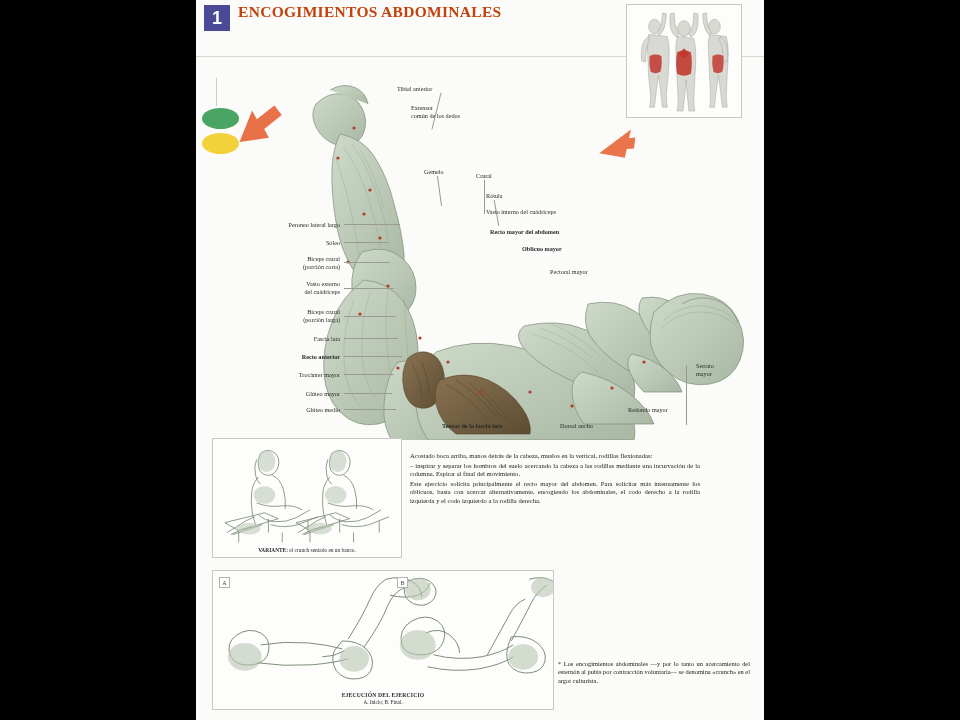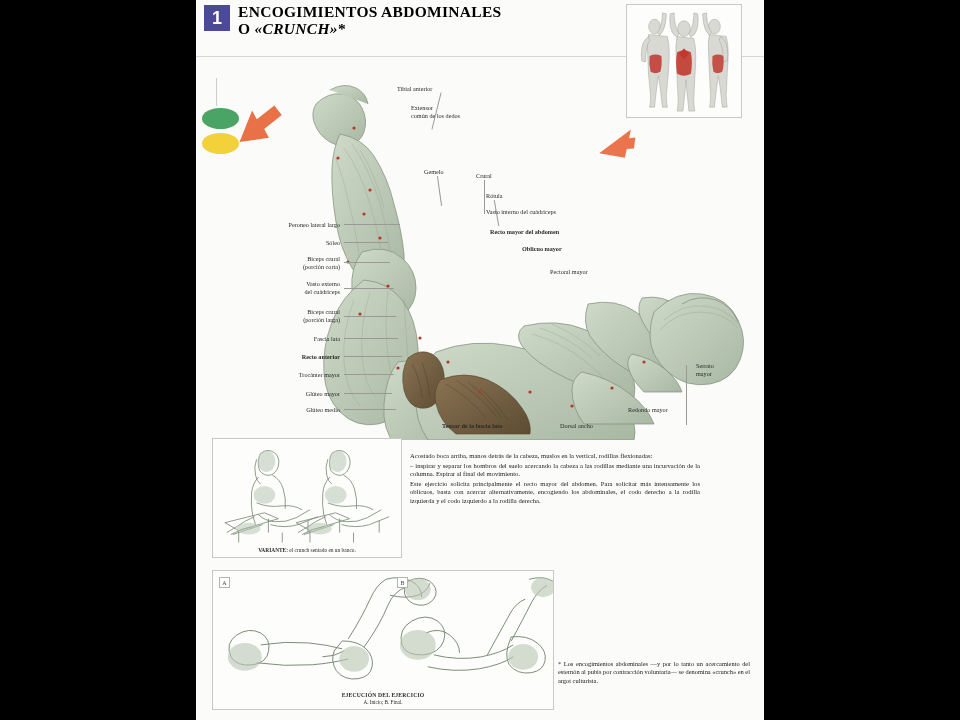--- a/index.html
+++ b/index.html
@@ -40,23 +40,24 @@
     font-family: "Liberation Sans", sans-serif;
     font-weight: bold; font-size: 18px;
     text-align: center; line-height: 26px;
   }
 
   .title {
     position: absolute; left: 42px; top: 3px;
     font-family: "Liberation Serif", serif;
     font-size: 15.5px;
     letter-spacing: 0.3px;
-    color: #000000;
+    color: #c2410c;
     line-height: 17px;
     font-weight: bold;
+    text-align: right;
   }
   .title .l2 { font-style: italic; }
   .title .noital { font-style: normal; }
 
   
   .header-rule {
     position: absolute; left: 0; top: 56px; width: 568px; height: 1px;
     background: #d8d8d2;
   }
 
@@ -173,21 +174,20 @@
 
 <div class="letterbox-left"></div>
 <div class="letterbox-right"></div>
 
 <div class="page">
 
   <div class="header">
     <div class="num-badge">1</div>
     <div class="title">
       <div>ENCOGIMIENTOS ABDOMINALES</div>
-      <div class="l2"><span class="noital">O </span><span>«CRUNCH»</span><span class="noital">*</span></div>
     </div>
   </div>
   <div class="header-rule"></div>
 
   <div class="inset-top">
     <svg viewBox="0 0 116 114">
 
       <g fill="#d9d9d4" stroke="#9a9a94" stroke-width="0.45">
         <ellipse cx="28" cy="22" rx="6" ry="7.5"></ellipse>
         <path d="M22 30 q-2 8 -1 18 q0.5 14 1 24 l2 20 q0 8 -1 12 l5 0 q1-10 2-18 l2-14 l2 14 q1 9 2 18 l5 0 q-1-5 -1-12 l2-22 q1-12 1-22 q0-9 -2-16 z"></path>

